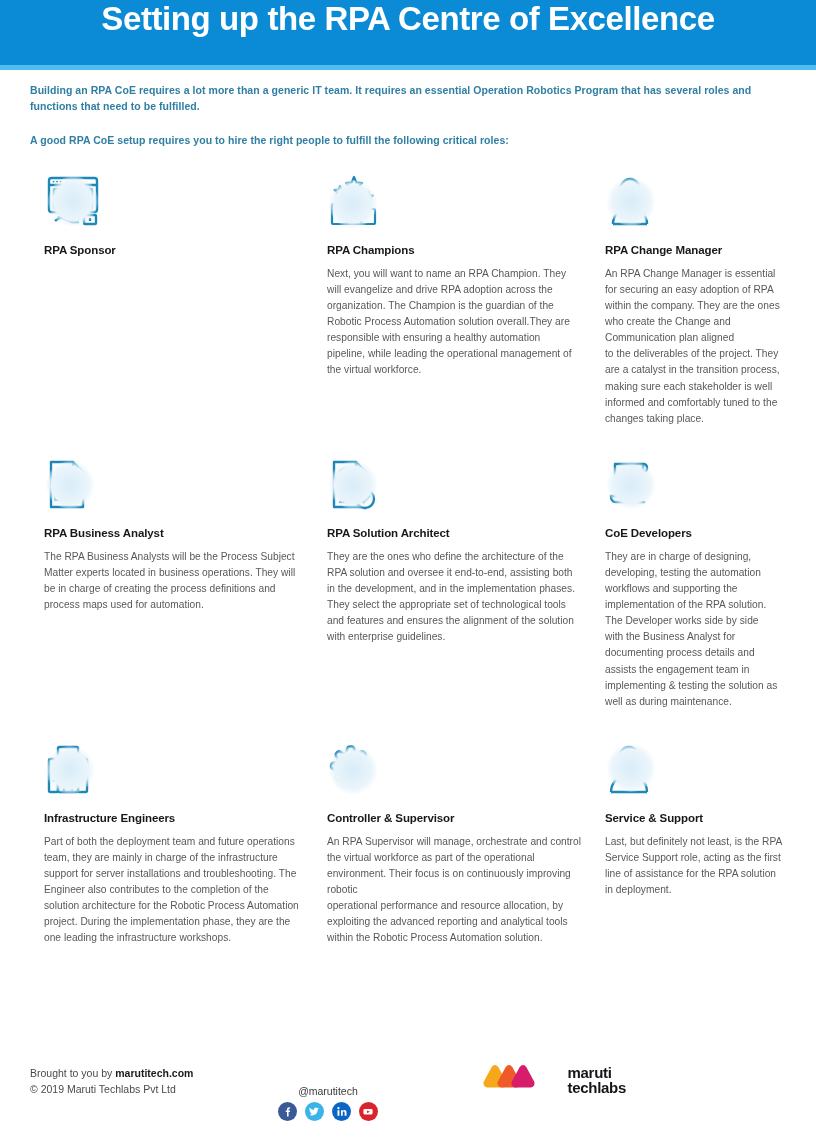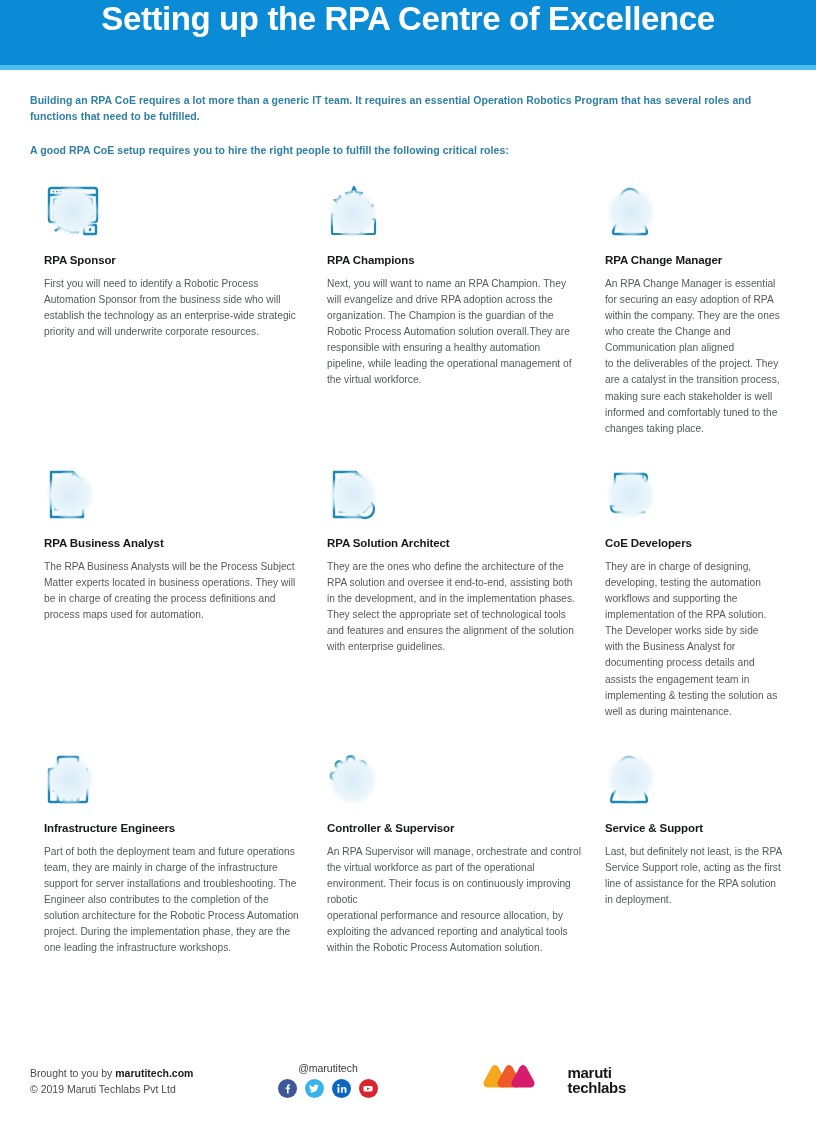--- a/index.html
+++ b/index.html
@@ -31,21 +31,21 @@
     white-space: nowrap;
   }
   .banner-underline {
     width: 816px;
     height: 5px;
     background: #4fbdf0;
   }
 
   
   .intro {
-    padding: 22px 30px 0 30px;
+    padding: 12px 30px 0 30px;
   }
   .intro p {
     color: #2e7fa3;
     font-size: 10.5px;
     font-weight: bold;
     line-height: 1.55;
     letter-spacing: 0.05px;
   }
   .intro p.second { margin-top: 17px; }
 
@@ -113,20 +113,21 @@
     color: #4a4a4a;
     line-height: 1.5;
     padding-top: 6px;
   }
   .foot-left b { color: #1a1a1a; font-weight: bold; }
 
   .foot-mid {
     text-align: center;
     padding-top: 2px;
     margin-left: -20px;
+    margin-top: 23px;
   }
   .handle {
     font-size: 10.5px;
     color: #3a3a3a;
     margin-bottom: 5px;
   }
   .social {
     display: flex;
     gap: 8px;
     justify-content: center;
@@ -186,21 +187,20 @@
         <rect x="38" y="26" width="10" height="8" rx="1"></rect>
         <circle cx="29" cy="30" r="8.5" fill="#ffffff"></circle>
         <text x="29" y="34.3" font-size="12" font-weight="bold" fill="#1b88b8" stroke="none" text-anchor="middle" font-family="Liberation Sans, sans-serif">$</text>
         <path d="M11 47c3-3 7-4 10-2l7 3h7"></path>
         <path d="M14 43.5c2.5-1.5 6-1 8 .5"></path>
         <rect x="40" y="41" width="12" height="9" rx="1"></rect>
         <line x1="46" y1="44" x2="46" y2="47"></line>
       </svg>
     </div>
     <div class="card-title">RPA Sponsor</div>
-    <div class="card-body">First you will need to identify a Robotic Process Automation Sponsor from the business side who will establish the technology as an enterprise-wide strategic priority and will underwrite corporate resources.</div>
   </div>
 
   <div class="card r1">
     <div class="icon-wrap">
       <div class="icon-bg" style="left:2px;top:6px;width:48px;height:48px;"></div>
       <svg width="62" height="56" viewBox="0 0 62 56" fill="none" stroke="#1b88b8" stroke-width="2.2">
         <polygon points="27,3 29.3,8.4 35,9 30.7,13 31.9,19 27,16 22.1,19 23.3,13 19,9 24.7,8.4" stroke-linejoin="round"></polygon>
         <polygon points="13,12 14.6,15.6 18.5,16 15.6,18.7 16.4,22.7 13,20.7 9.6,22.7 10.4,18.7 7.5,16 11.4,15.6" stroke-linejoin="round" stroke-width="2"></polygon>
         <polygon points="41,18 42.4,21.2 45.9,21.5 43.3,23.9 44,27.4 41,25.6 38,27.4 38.7,23.9 36.1,21.5 39.6,21.2" stroke-linejoin="round" stroke-width="2"></polygon>
         <rect x="5" y="30" width="15" height="20" rx="1.5"></rect>

